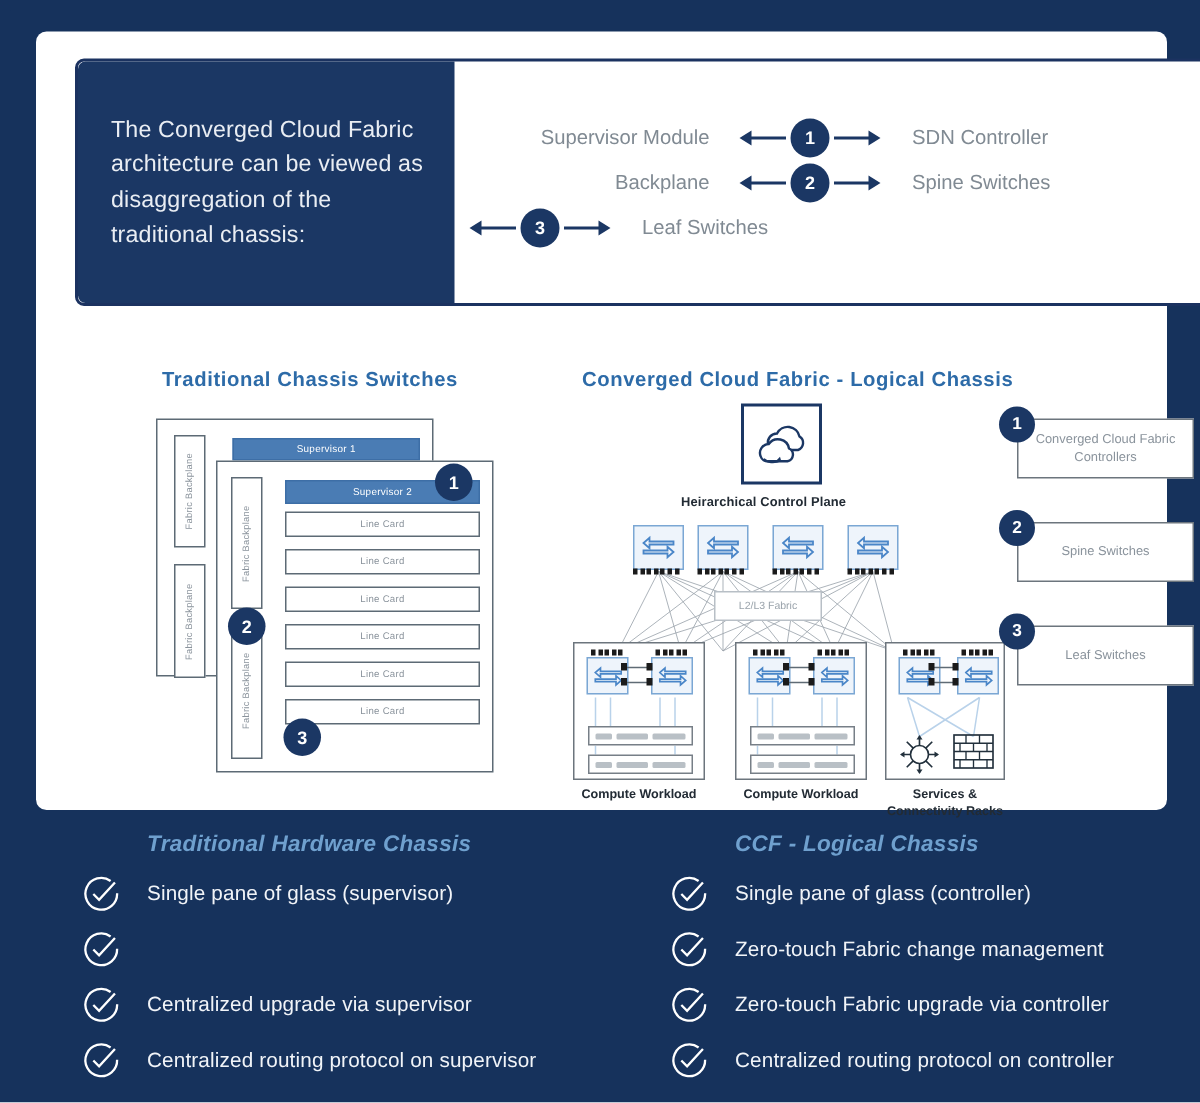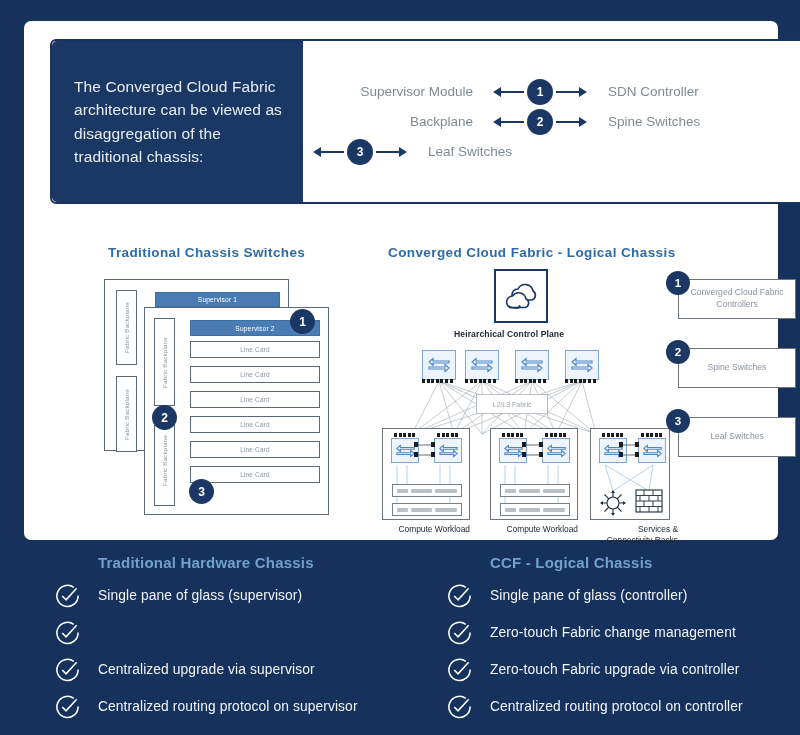--- a/index.html
+++ b/index.html
@@ -153,21 +153,21 @@
 
   #fabric-label {
     position:absolute; left:112px; top:128px; width:72px; height:20px;
     border:1.1px solid #b8bfc6; background:#fff;
     display:flex; align-items:center; justify-content:center;
     font-size:7px; color:#9aa3ab; z-index:4;
   }
 
   .rack { position:absolute; border:1.3px solid #6c757d; background:#fff; }
   .rack-label {
-    position:absolute; text-align:right; font-size:8.4px; font-weight:normal;
+    position:absolute; text-align:center; font-size:8.4px; font-weight:bold;
     color:#222b34; line-height:1.25;
   }
   .leaf {
     position:absolute; width:28px; height:25px;
     border:1.3px solid #7ba7d4; background:#eef4fb;
     display:flex; align-items:center; justify-content:center;
   }
   .server {
     position:absolute; border:1.2px solid #777f87; background:#fff;
     height:13px; display:flex; align-items:center; gap:3px; padding:0 4px;
@@ -191,21 +191,21 @@
   #leg2 { left:642px; top:327px; }
   #leg3 { left:642px; top:396px; }
 
   
   #bottom { position:absolute; left:0; top:533px; width:788px; height:190px; }
   .col { position:absolute; top:14px; }
   #col-left  { left:48px;  width:360px; }
   #col-right { left:440px; width:330px; }
   .col-title {
     font-size:15px; font-weight:bold; color:#6fa0ce; margin-left:43px;
-    margin-bottom:12px; letter-spacing:.2px;
+    margin-bottom:12px; letter-spacing:.2px;font-style:italic;
   }
   .check-row { display:flex; align-items:center; margin-bottom:12px; }
   .check-icon { width:25px; height:25px; flex:0 0 auto; margin-right:18px; }
   .check-text { font-size:13.8px; color:#f1f4f8; letter-spacing:.1px; }
 </style>
 </head>
 <body>
 
 <div id="page">
  <div id="inner">

